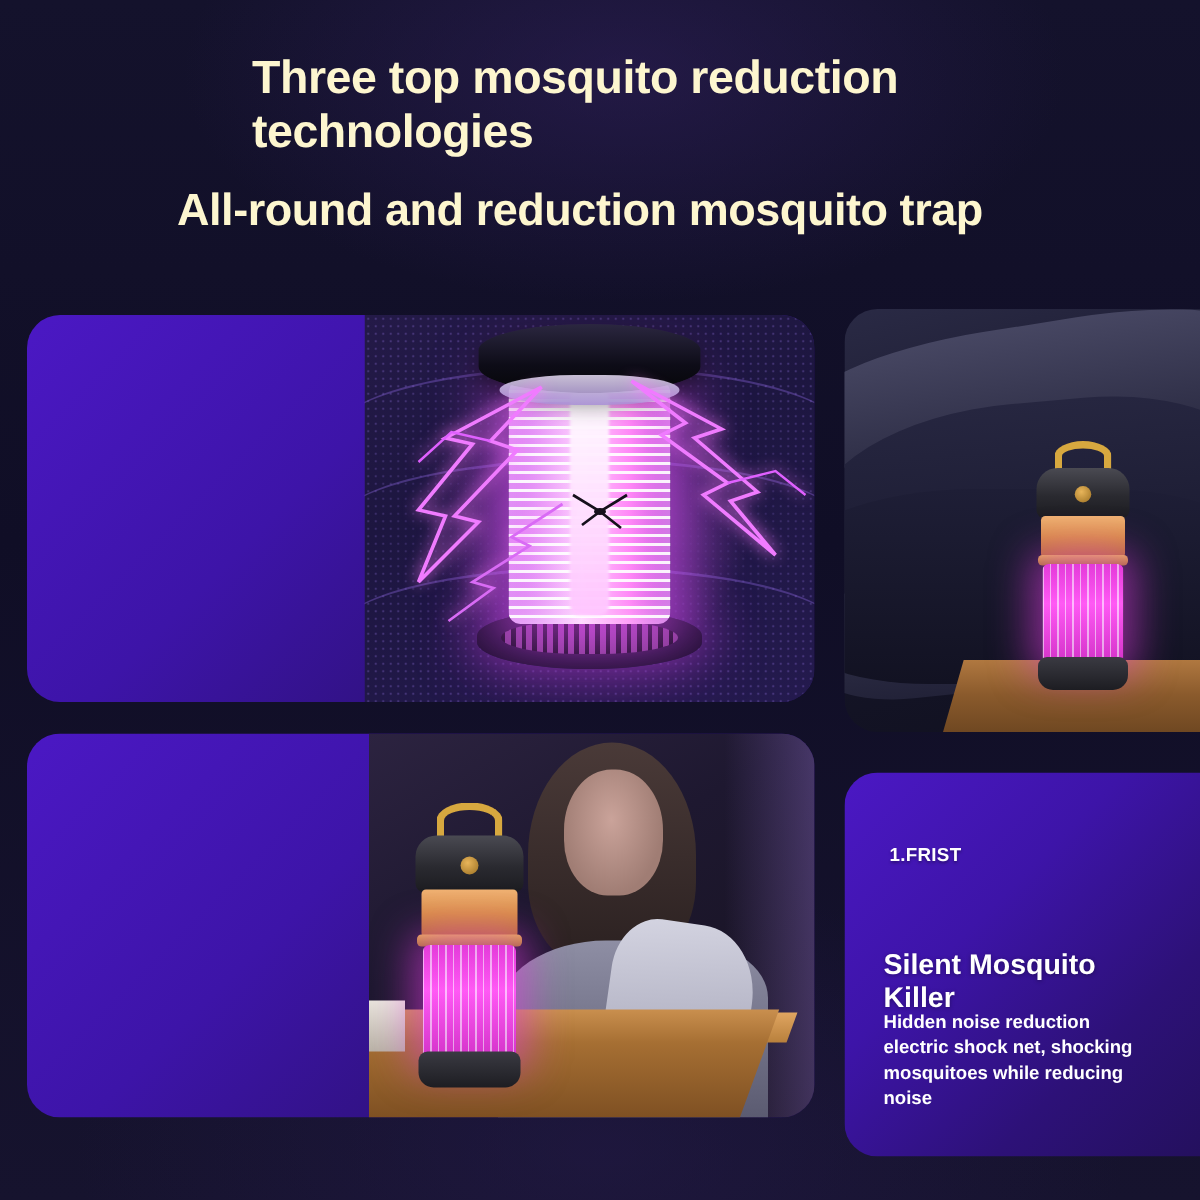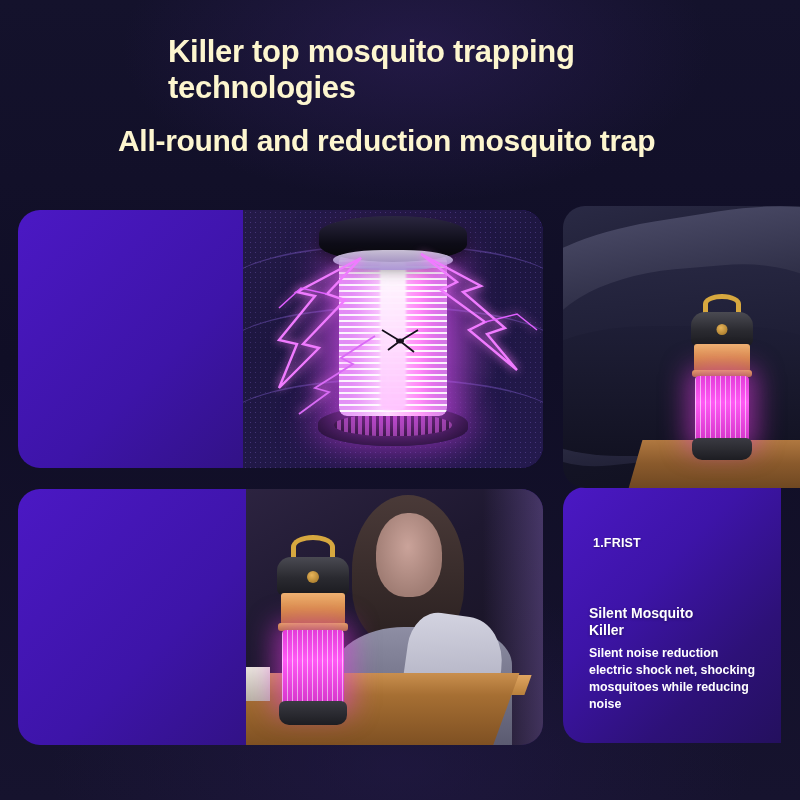--- a/index.html
+++ b/index.html
@@ -241,29 +241,29 @@
     position:absolute; left:-10px; bottom:50px; width:292px; height:20px;
     background:linear-gradient(180deg,#e0a561,#b8803c);
     transform:skewX(-20deg);
   }
   .box-left{
     position:absolute; left:-6px; bottom:44px; width:30px; height:34px;
     background:linear-gradient(180deg,#e8e4dc,#b9b2a6);
   }
 
   
-  #card4{ left:563px; top:487px; width:218px; height:256px; border-top-right-radius:0; border-bottom-right-radius:0; }
+  #card4{ left:563px; top:515px; width:237px; height:256px; border-top-right-radius:0; border-bottom-right-radius:0; }
 </style>
 </head>
 <body>
 
 <div class="bg-glow"></div>
 
 <div class="headlines">
-  <div class="h1">Killer top mosquito trapping technologies</div>
+  <div class="h1">Three top mosquito reduction technologies</div>
   <div class="h2">All-round and reduction mosquito trap</div>
 </div>
 
 <div class="card" id="card1">
   <div class="card-bg"></div>
 
   <div class="photo">
     <div class="zap-scene">
       <div class="mesh"></div>
       <div class="mesh-wave" style="top:34px"></div>
@@ -362,19 +362,19 @@
   </div>
 
 </div>
 
 <div class="card" id="card4">
   <div class="card-bg"></div>
 
   <div class="txt" style="left:30px; top:46px">
     <span class="tag">1.FRIST</span>
   </div>
-  <div class="txt title" style="left:26px; top:118px; width:190px; font-size:14px; white-space:pre-line">Silent Mosquito
+  <div class="txt title" style="left:26px; top:118px; width:190px; font-size:19px; white-space:pre-line">Silent Mosquito
 Killer</div>
-  <div class="txt sub" style="left:26px; top:158px; width:200px; font-size:12.4px; white-space:pre-line; line-height:1.38">Silent noise reduction
+  <div class="txt sub" style="left:26px; top:158px; width:200px; font-size:12.4px; white-space:pre-line; line-height:1.38">Hidden noise reduction
 electric shock net, shocking
 mosquitoes while reducing
 noise</div>
 </div>
 
 </body></html>

